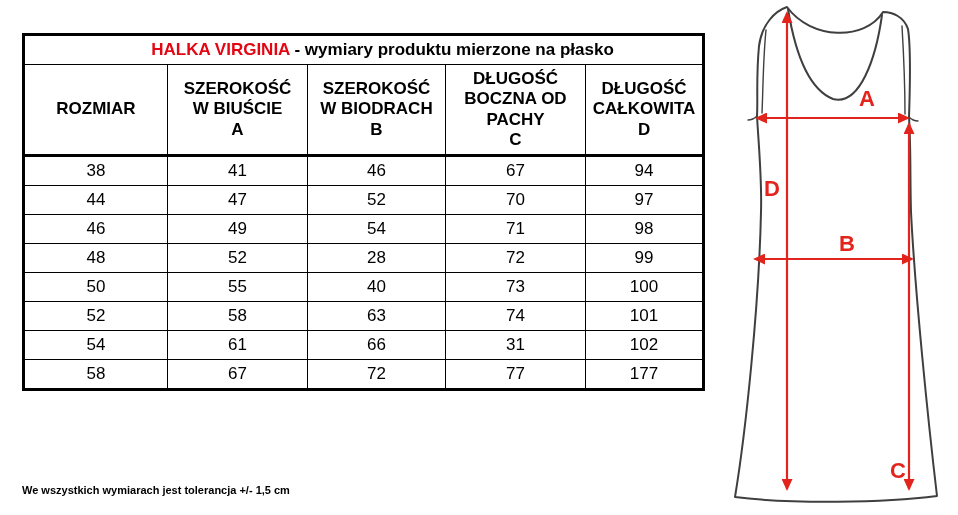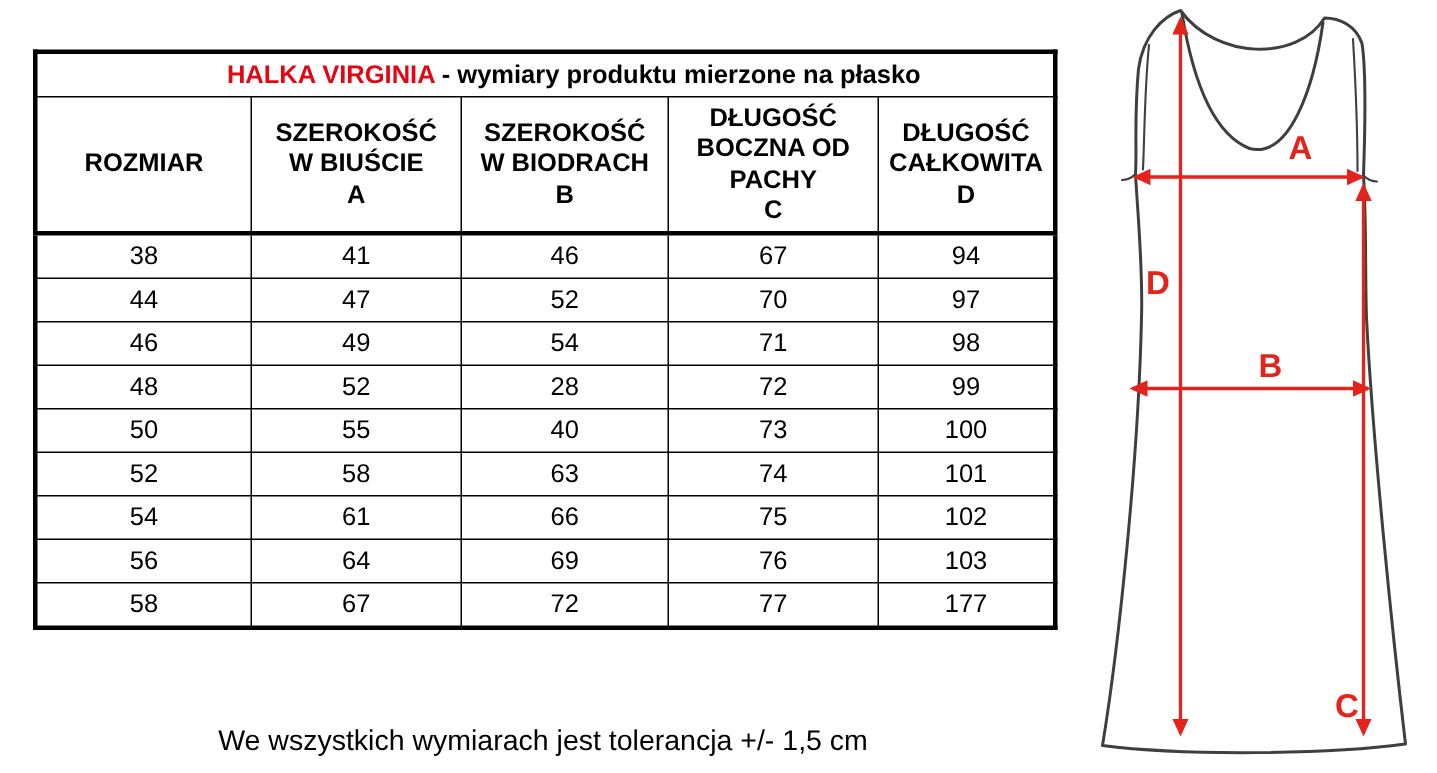--- a/index.html
+++ b/index.html
@@ -27,21 +27,21 @@
   .header-row th{
     height:89px;font-weight:bold;white-space:pre-line;
     border-bottom:3px solid #000;
   }
   .body-row td{height:28px;font-weight:normal;}
   .body-row td.size-cell{font-weight:normal;}
 
   
   .tolerance-note{
     position:absolute;left:22px;top:484px;width:680px;
-    text-align:center;font-size:19px;font-weight:normal;
+    text-align:left;font-size:11px;font-weight:bold;
   }
 
   
   .diagram{position:absolute;left:715px;top:0;width:243px;height:515px;}
   .dress-outline{fill:none;stroke:#3f3f3f;stroke-width:2;stroke-linecap:round;stroke-linejoin:round;}
   .dress-seam{fill:none;stroke:#3f3f3f;stroke-width:1.4;stroke-linecap:round;}
   .measure{stroke:#e2241d;stroke-width:2.2;fill:none;}
   .measure-label{fill:#e2241d;font-family:"Liberation Sans",sans-serif;font-size:22px;font-weight:bold;}
 </style>
 </head>
@@ -116,29 +116,22 @@
         <td class="size-cell">52</td>
         <td>58</td>
         <td>63</td>
         <td>74</td>
         <td>101</td>
       </tr>
       <tr class="body-row">
         <td class="size-cell">54</td>
         <td>61</td>
         <td>66</td>
-        <td>75</td>
+        <td>31</td>
         <td>102</td>
-      </tr>
-      <tr class="body-row">
-        <td class="size-cell">56</td>
-        <td>64</td>
-        <td>69</td>
-        <td>76</td>
-        <td>103</td>
       </tr>
       <tr class="body-row">
         <td class="size-cell">58</td>
         <td>67</td>
         <td>72</td>
         <td>77</td>
         <td>177</td>
       </tr>
     </tbody>
 </table>

